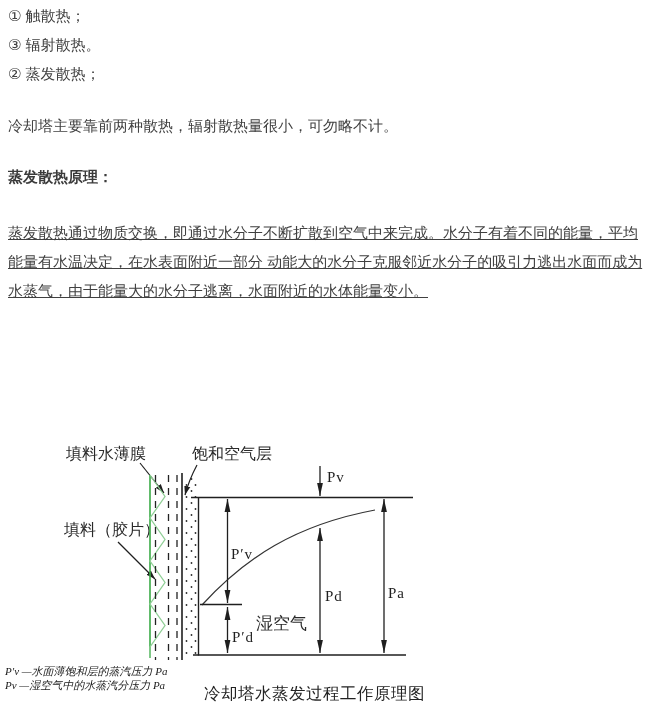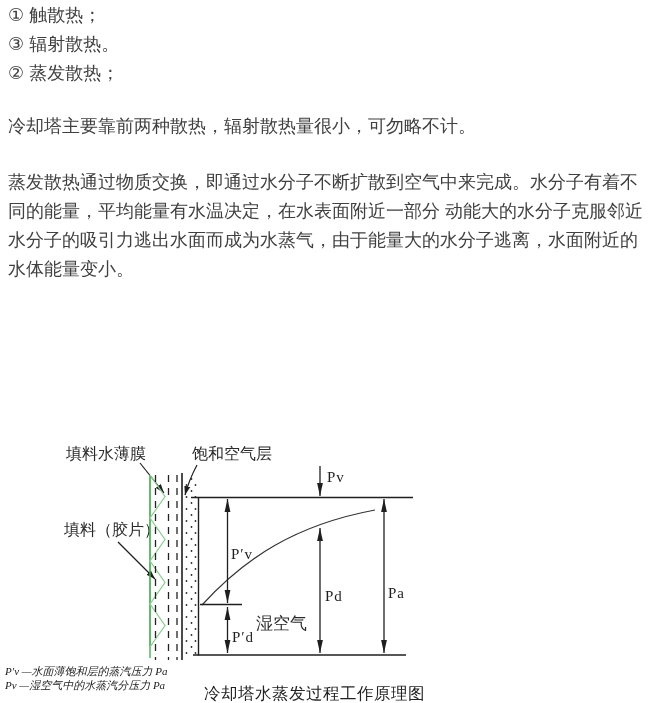--- a/index.html
+++ b/index.html
@@ -6,47 +6,48 @@
   .page {
     position:relative;
     width:658px; height:703px;
     background:#ffffff;
     font-family:"Liberation Sans","DejaVu Sans",sans-serif;
     color:#404040;
     overflow:hidden;
   }
   .doc {
     position:absolute; top:1px; left:8px; right:6px;
-    font-size:18px; line-height:29px;
+    font-size:15px; line-height:29px;
   }
   .doc p { margin:0; }
   .list-line { line-height:29px; }
-  .intro   { margin-top:24px !important; }
+  .intro   { margin-top:24px !important;font-family:Liberation Serif, serif; }
   .heading { margin-top:21px !important; font-weight:bold; color:#3b3b3b; }
-  .para1   { margin-top:27px !important; }
+  .para1   { margin-top:27px !important;text-decoration:underline; }
   .para2   { margin-top:23px !important; }
   .figure-svg { position:absolute; left:0; top:440px; }
   .fig-cjk  { font-family:"Liberation Serif","DejaVu Serif",serif; font-size:16px; fill:#2a2a2a; }
   .fig-sym  { font-family:"Liberation Serif","DejaVu Serif",serif; font-size:15px; fill:#1f1f1f; letter-spacing:1px; }
   .fig-note { font-family:"Liberation Serif","DejaVu Serif",serif; font-style:italic; font-size:11px; fill:#222; }
   .fig-cap  { font-family:"Liberation Serif","DejaVu Serif",serif; font-size:16.5px; fill:#222; letter-spacing:0.5px; }
   .wet-air  { font-size:17px; }
 </style>
 </head>
 <body>
 
 <div class="page">
 
   <div class="doc">
     <div>
       <div class="list-line">① 触散热；</div>
       <div class="list-line">③ 辐射散热。</div>
       <div class="list-line">② 蒸发散热；</div>
     </div>
     <p class="intro">冷却塔主要靠前两种散热，辐射散热量很小，可勿略不计。</p>
+    <p class="heading">蒸发散热原理：</p>
     <p class="para1">蒸发散热通过物质交换，即通过水分子不断扩散到空气中来完成。水分子有着不同的能量，平均能量有水温决定，在水表面附近一部分 动能大的水分子克服邻近水分子的吸引力逃出水面而成为水蒸气，由于能量大的水分子逃离，水面附近的水体能量变小。</p>
   </div>
 
   <svg class="figure-svg" width="658" height="263" viewBox="0 0 658 263">
     <defs>
       <marker id="mArrow" viewBox="0 0 14 7" refX="13.5" refY="3.5" markerWidth="14" markerHeight="7" markerUnits="userSpaceOnUse" orient="auto-start-reverse">
         <path d="M0.5,0.6 L13.5,3.5 L0.5,6.4 Z" fill="#1f1f1f"></path>
       </marker>
       <marker id="mThin" viewBox="0 0 10 7" refX="9" refY="3.5" markerWidth="10" markerHeight="7" markerUnits="userSpaceOnUse" orient="auto-start-reverse">
         <path d="M0,0.4 L9,3.5 L0,6.6 Z" fill="#1f1f1f"></path>

